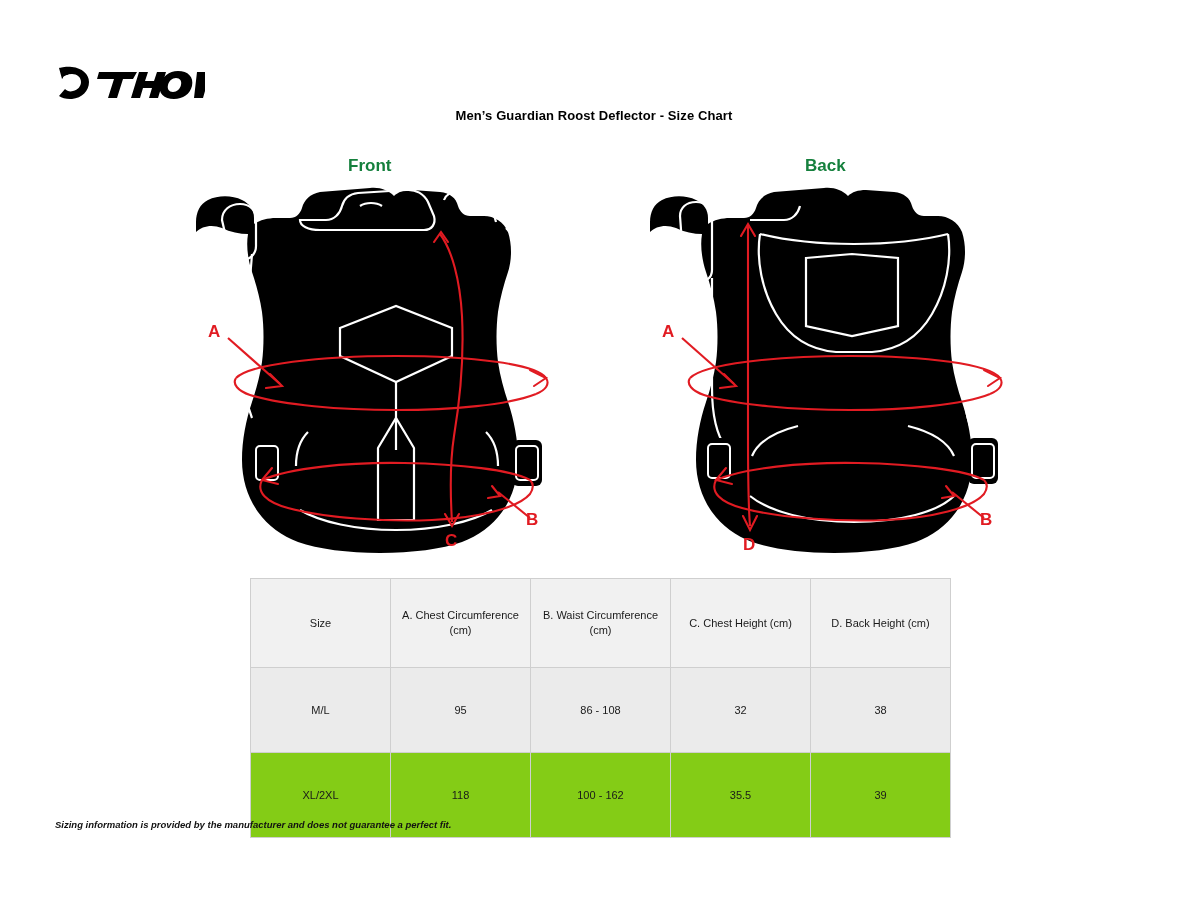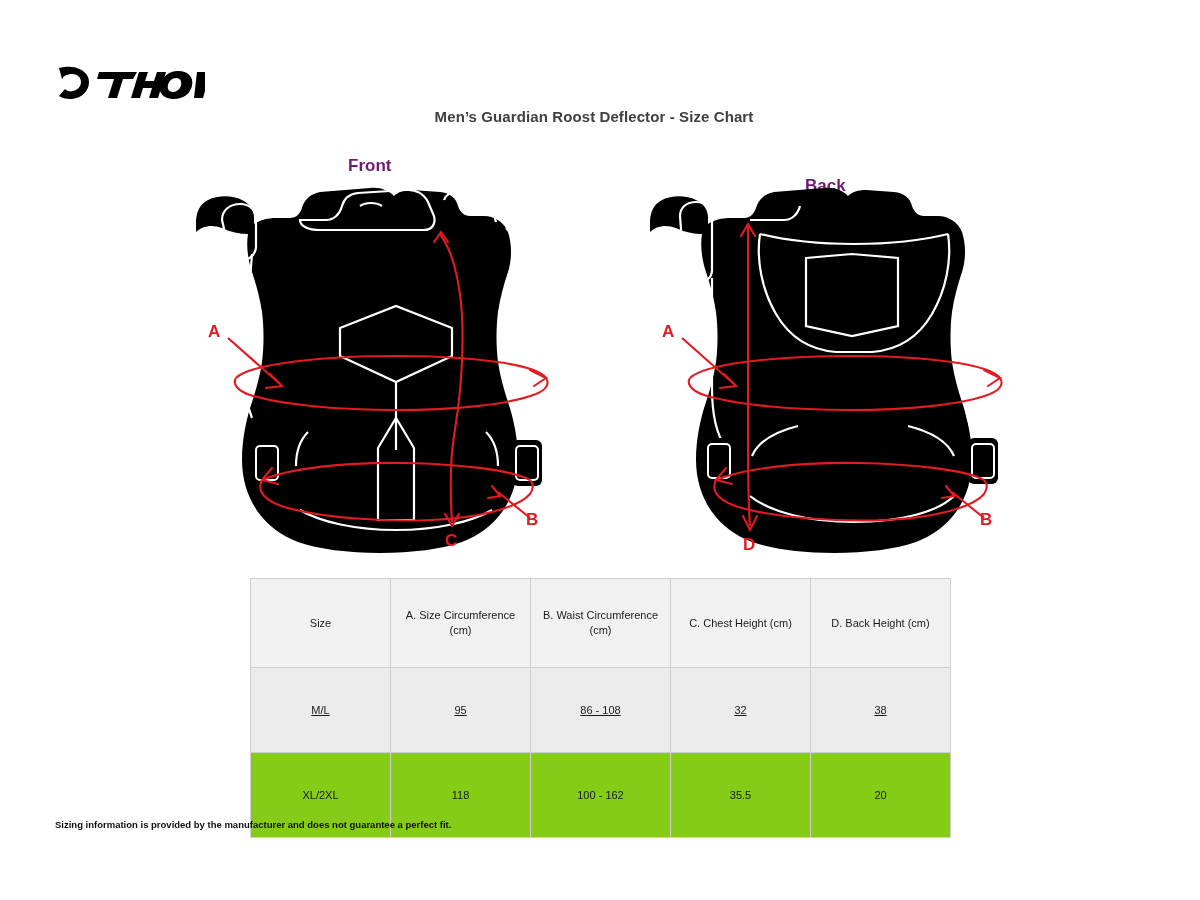--- a/index.html
+++ b/index.html
@@ -29,35 +29,35 @@
     height: 44px;
   }
 
   
   .chart-title {
     position: absolute;
     left: 0;
     right: 12px;
     top: 108px;
     text-align: center;
-    font-size: 15px;
+    font-size: 13px;
     font-weight: bold;
     letter-spacing: 0.1px;
-    color: #404040;
+    color: #000000;
   }
 
   
   .view-caption {
     position: absolute;
     font-size: 17px;
     font-weight: bold;
-    color: #701a75;
+    color: #15803d;
   }
   .view-caption.front { left: 348px; top: 156px; }
-  .view-caption.back  { left: 805px; top: 156px; margin-top: 20px; }
+  .view-caption.back  { left: 805px; top: 156px; }
 
   
   .diagram {
     position: absolute;
     left: 0;
     top: 150px;
     width: 1200px;
     height: 420px;
   }
   .diagram svg { display: block; }
@@ -91,37 +91,37 @@
     height: 76px;
   }
   .size-table tbody tr.alt td {
     background: #ebebeb;
   }
   .size-table tbody tr td {
     background: #84cc16;
   }
   .size-table tbody tr.alt td {
     background: #ebebeb;
-    text-decoration: underline;
   }
   .col-size { width: 140px; }
   .col-a { width: 140px; }
   .col-b { width: 140px; }
   .col-c { width: 140px; }
   .col-d { width: 140px; }
 
   
   .footnote {
     position: absolute;
     left: 55px;
     top: 818px;
     font-size: 9.5px;
     line-height: 1.55;
     color: #111111;
     font-weight: bold;
+    font-style: italic;
   }
   .footnote div { white-space: nowrap; }
 
   
   .dim-label {
     font-family: "Liberation Sans", sans-serif;
     font-size: 17px;
     font-weight: bold;
     fill: #e11b22;
   }
@@ -338,21 +338,21 @@
         <col class="col-b">
         <col class="col-c">
         <col class="col-d">
     </colgroup>
     <thead>
       <tr>
         <th>
           <span>Size</span>
         </th>
         <th>
-          <span>A. Size Circumference</span><br>
+          <span>A. Chest Circumference</span><br>
           <span>(cm)</span>
         </th>
         <th>
           <span>B. Waist Circumference</span><br>
           <span>(cm)</span>
         </th>
         <th>
           <span>C. Chest Height (cm)</span>
         </th>
         <th>
@@ -366,21 +366,21 @@
         <td>95</td>
         <td>86 - 108</td>
         <td>32</td>
         <td>38</td>
       </tr>
       <tr>
         <td>XL/2XL</td>
         <td>118</td>
         <td>100 - 162</td>
         <td>35.5</td>
-        <td>20</td>
+        <td>39</td>
       </tr>
     </tbody>
   </table>
 
   <div class="footnote">
     <div>Sizing information is provided by the manufacturer and does not guarantee a perfect fit.</div>
   </div>
 
 </div>
 

